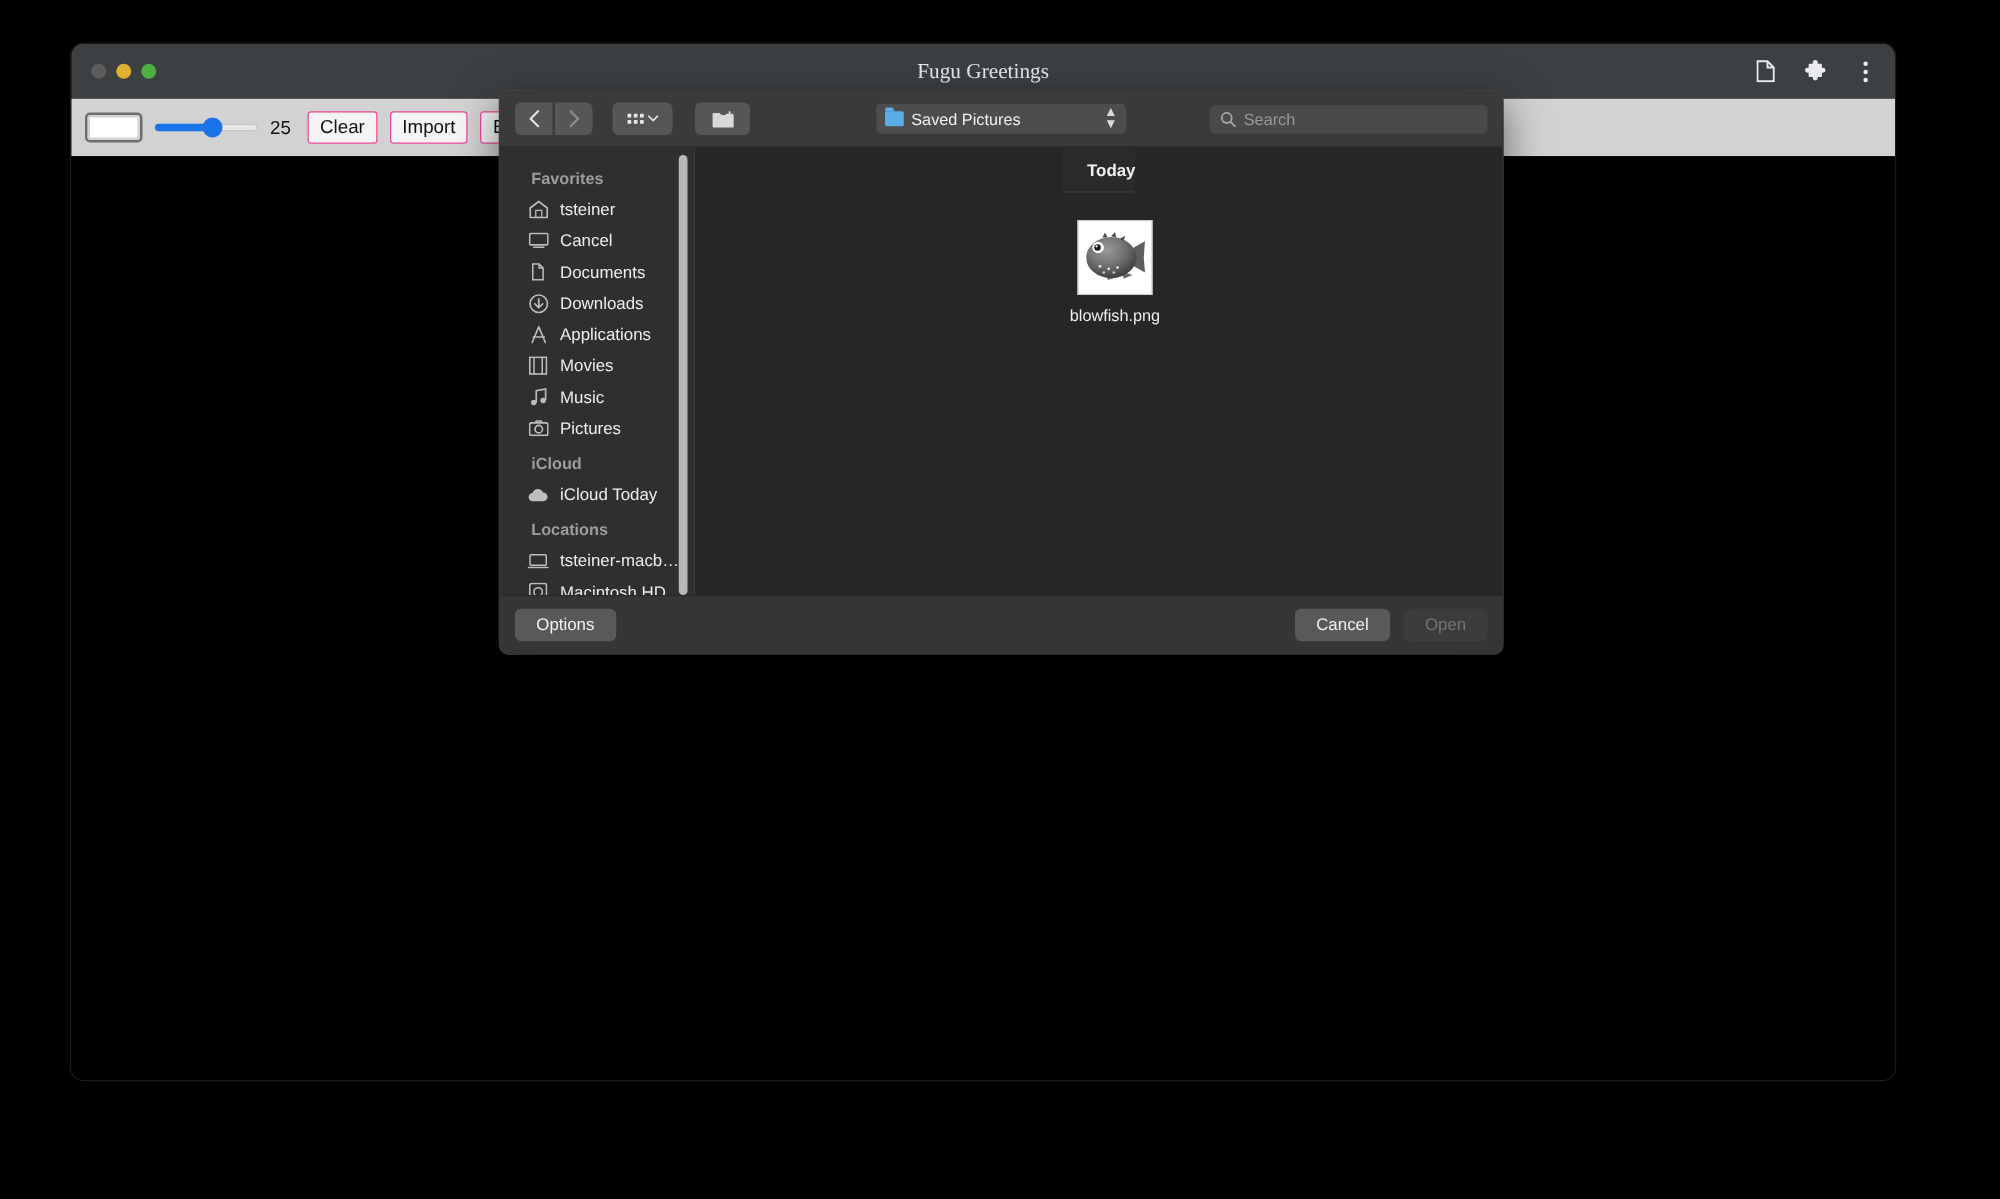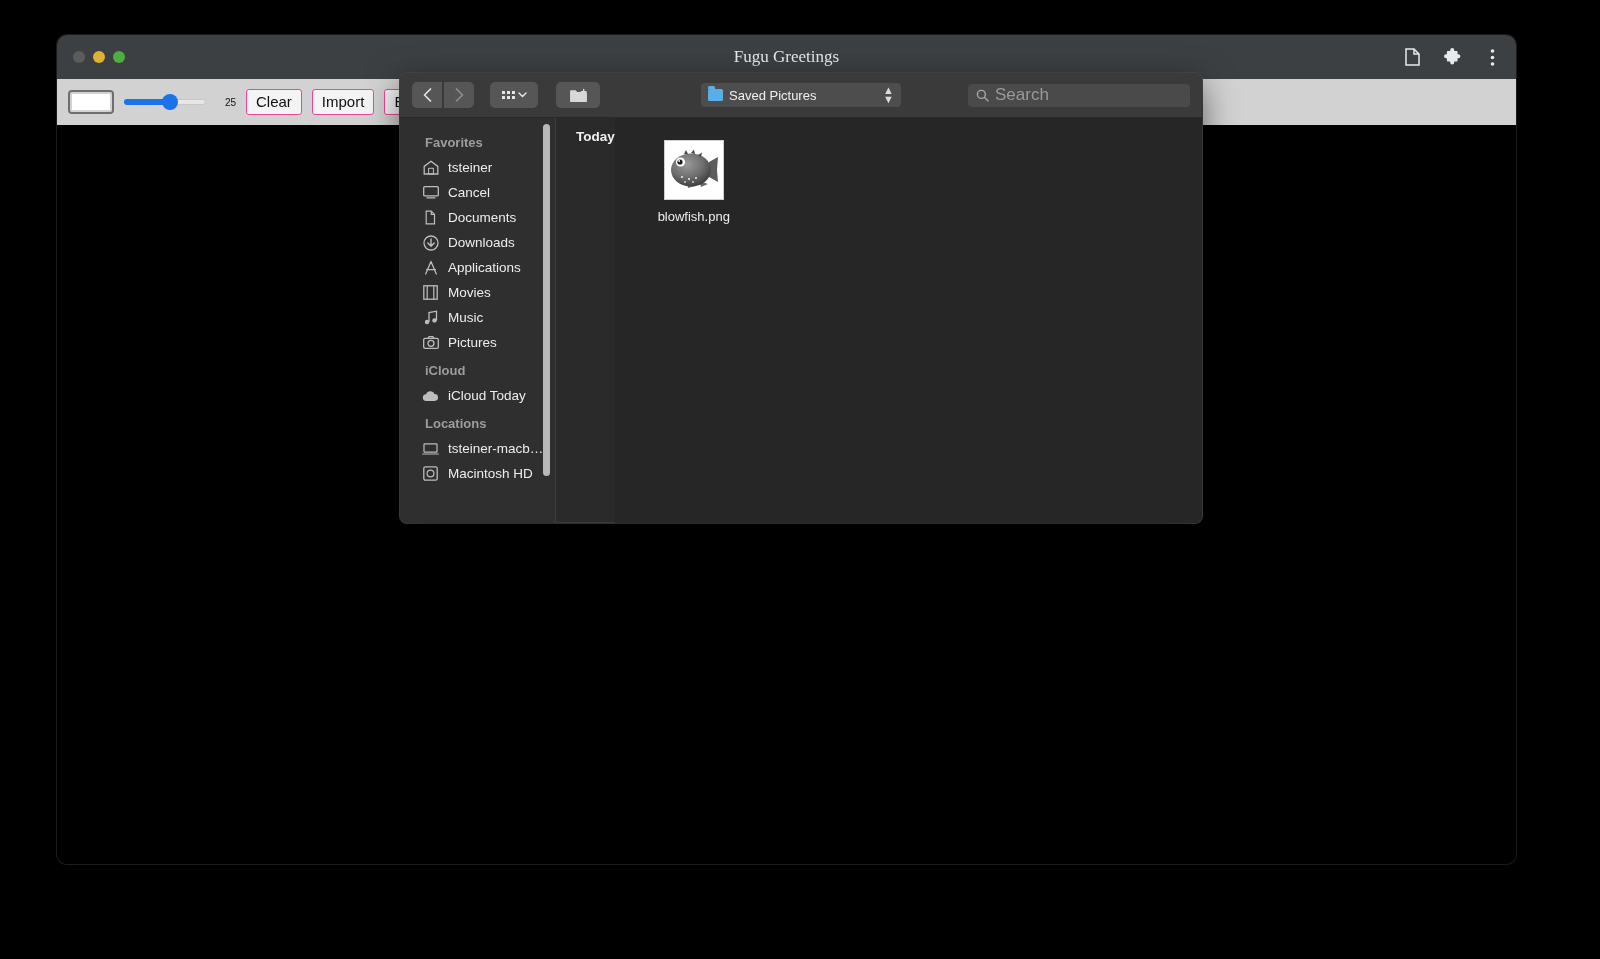--- a/index.html
+++ b/index.html
@@ -73,21 +73,21 @@
   }
   .slider-fill {
     position:absolute; left:0; height:6px; width:52%; border-radius:3px;
     background:#1a73e8;
   }
   .slider-thumb {
     position:absolute; left:46%; width:16px; height:16px; border-radius:50%;
     background:#1a73e8;
   }
   .slider-value {
-    font-size: 10px; color:#111; min-width:20px; text-align:right;
+    font-size: 15px; color:#111; min-width:20px; text-align:left;
   }
   .tb-btn {
     font-size: 15px; color:#101010;
     background: #f4f4f4;
     border: 1px solid #ec4899;
     border-radius: 3px;
     padding: 3px 9px 4px;
     line-height: 1.15;
     white-space: nowrap;
   }
@@ -161,21 +161,21 @@
     background:#5aaee6; border-radius: 1.5px 1.5px 0 0;
   }
   .path-label { flex:1; white-space:nowrap; overflow:hidden; }
   .stepper { color:#dcdcdc; font-size:11px; line-height:0.85; text-align:center; }
 
   .search-box {
     position:absolute; right: 12px;
     width: 222px; height: 23px;
     background: #4a4a4a; border-radius: 4px;
     display:flex; align-items:center; gap:6px; padding: 0 8px;
-    font-size: 17px; color:#9a9a9a;
+    font-size: 13px; color:#9a9a9a;
   }
 
   .dlg-body { flex: 1; display:flex; min-height: 0; }
 
   .dlg-sidebar {
     width: 155px; flex: 0 0 155px;
     background: #2f2f2f;
     padding-top: 9px;
     position: relative;
     overflow: hidden;
@@ -194,23 +194,24 @@
   .side-item .si { width:17px; height:17px; flex:0 0 17px; display:flex; align-items:center; justify-content:center; color:#bdbdbd; }
 
   .side-scrollbar {
     position:absolute; right: 5px; top: 6px;
     width: 7px; height: 352px;
     background: #b8b8b8; border-radius: 4px;
   }
 
   .dlg-content {
     flex: 1; background: #262626;
-    display:flex; flex-direction:row;
+    display:flex; flex-direction:column;
     border-left: 1px solid #3d3d3d;
     min-width: 0;
+    align-items: center;
   }
   .content-header {
     font-size: 13.5px; font-weight: bold; color:#f0f0f0;
     padding: 11px 0 9px 20px;
     border-bottom: 1px solid #3a3a3a;
     background: #2a2a2a;
   }
   .files { padding: 22px 0 0 26px; display:flex; flex-wrap:wrap; gap: 18px; align-content:flex-start; flex:1; }
   .file-item { width: 106px; display:flex; flex-direction:column; align-items:center; gap:9px; }
   .thumb {
@@ -497,15 +498,23 @@
                 <circle cx="12.0" cy="14" r="2.6" fill="#1c1c1c"></circle>
                 <circle cx="11.2" cy="13" r="0.9" fill="#ffffff"></circle>
               </svg>
             </div>
             <div class="file-label">blowfish.png</div>
           </div>
         </div>
       </div>
     </div>
 
+    <div class="dlg-footer">
+      <div class="dbtn">Options</div>
+      <div class="spacer"></div>
+      <div class="footer-right">
+        <div class="dbtn">Cancel</div>
+        <div class="dbtn disabled">Open</div>
+      </div>
+    </div>
   </div>
 
 </div>
 
 </body></html>

